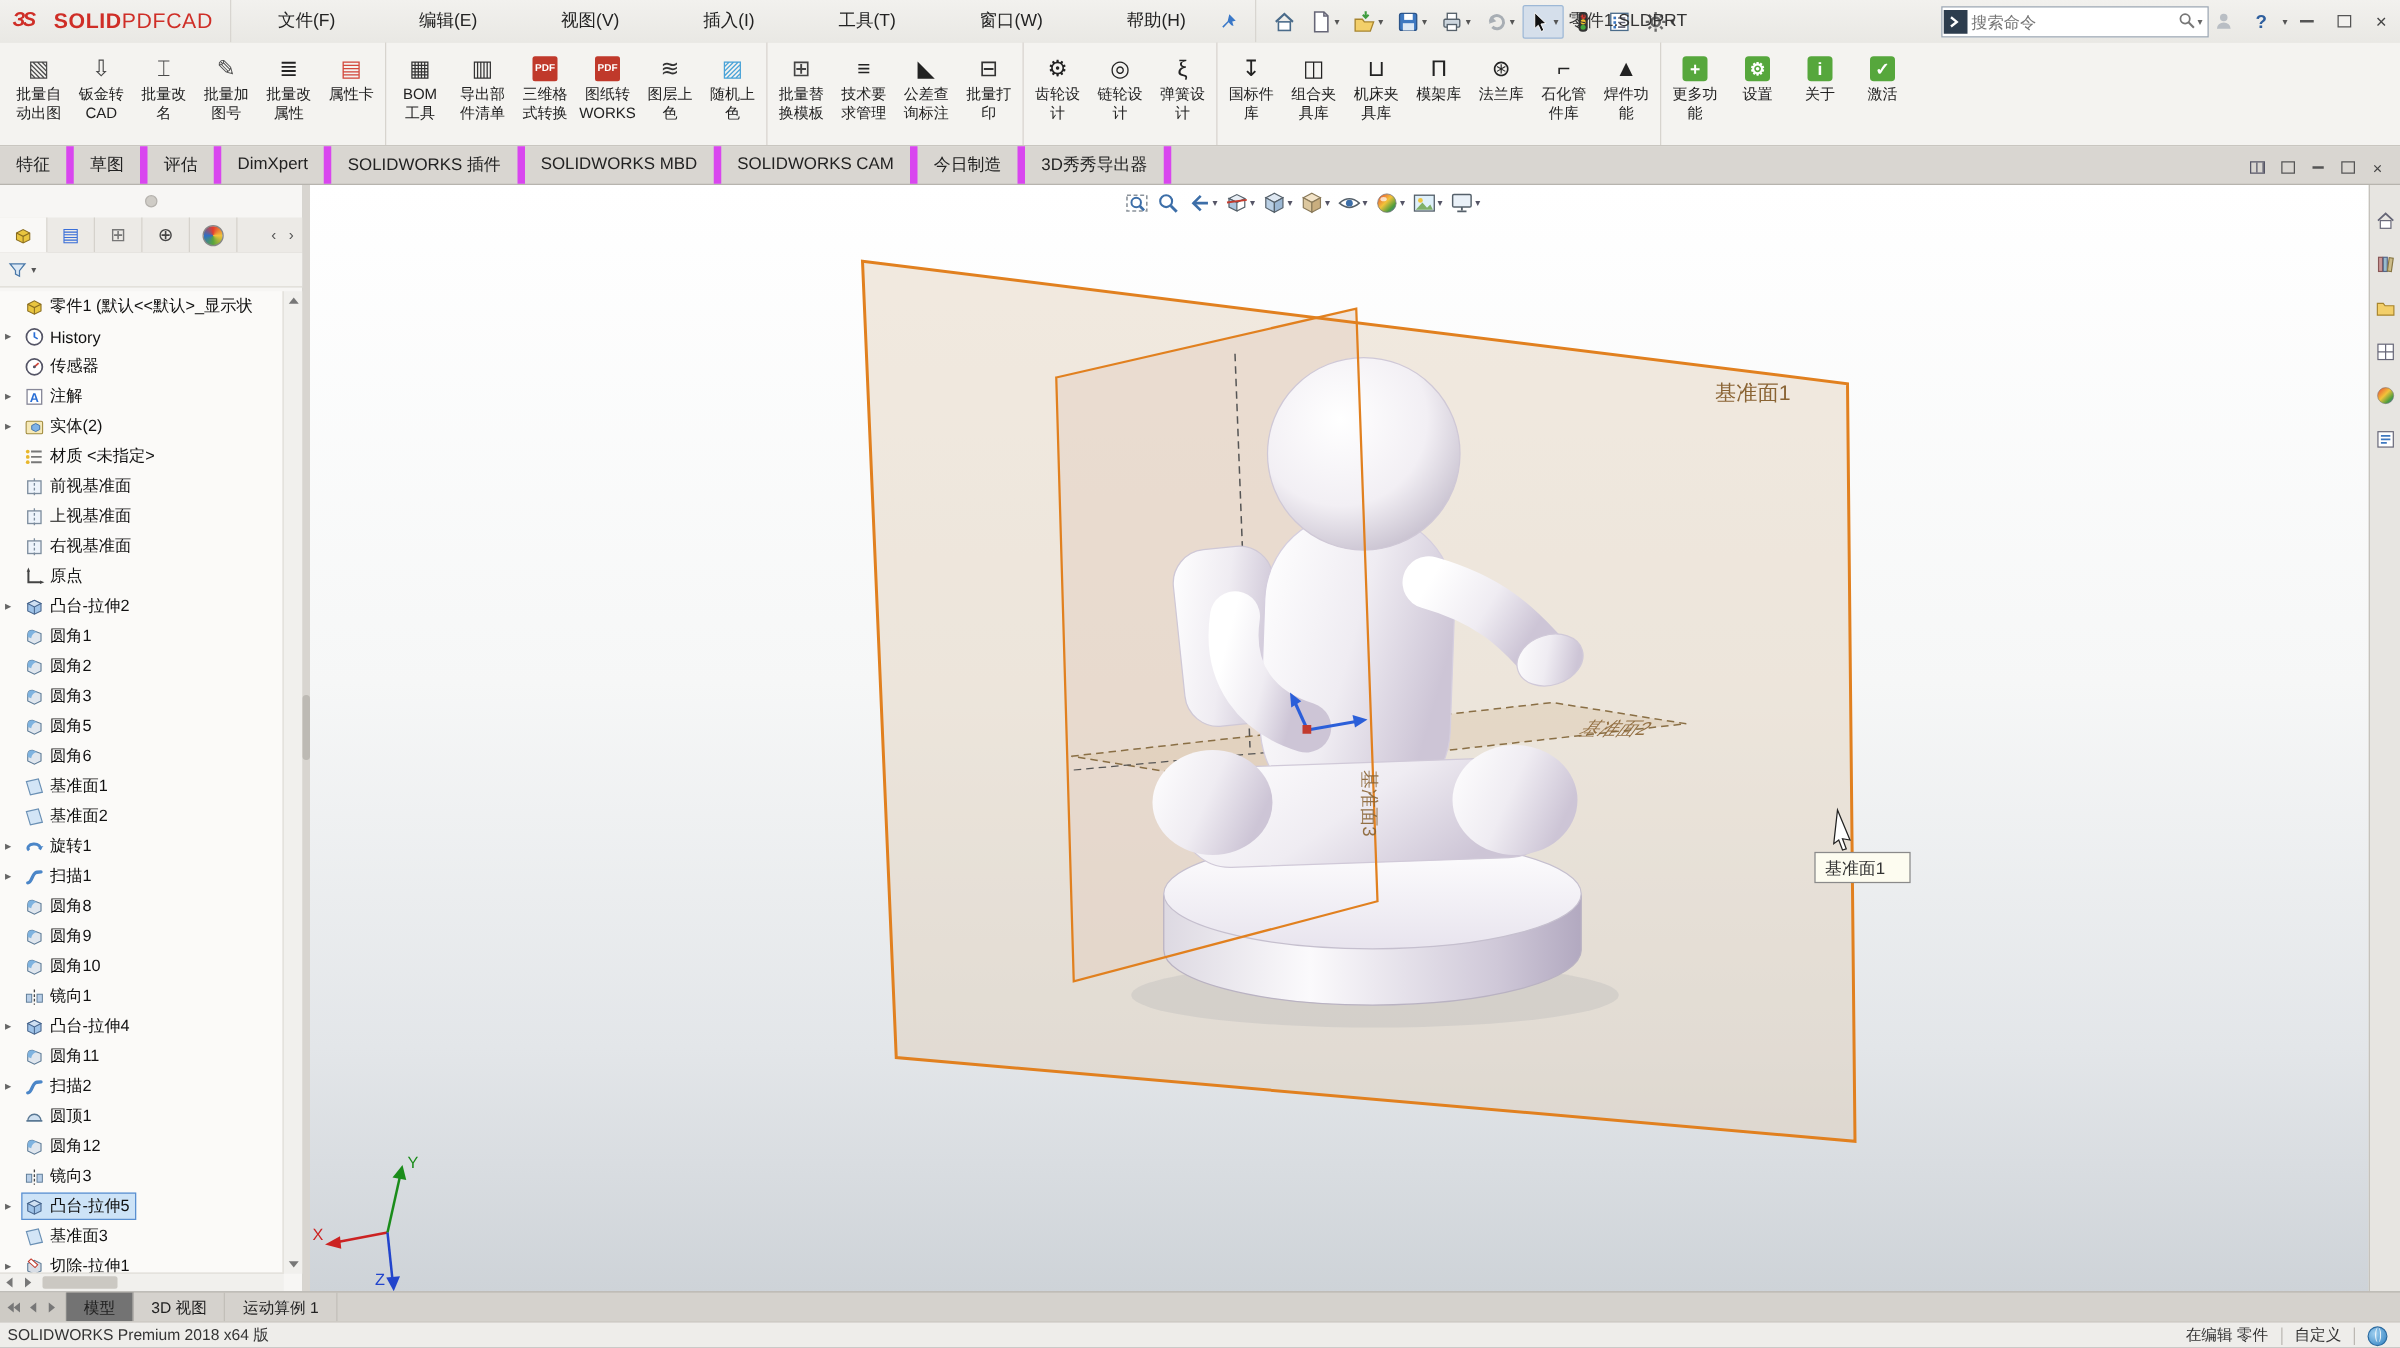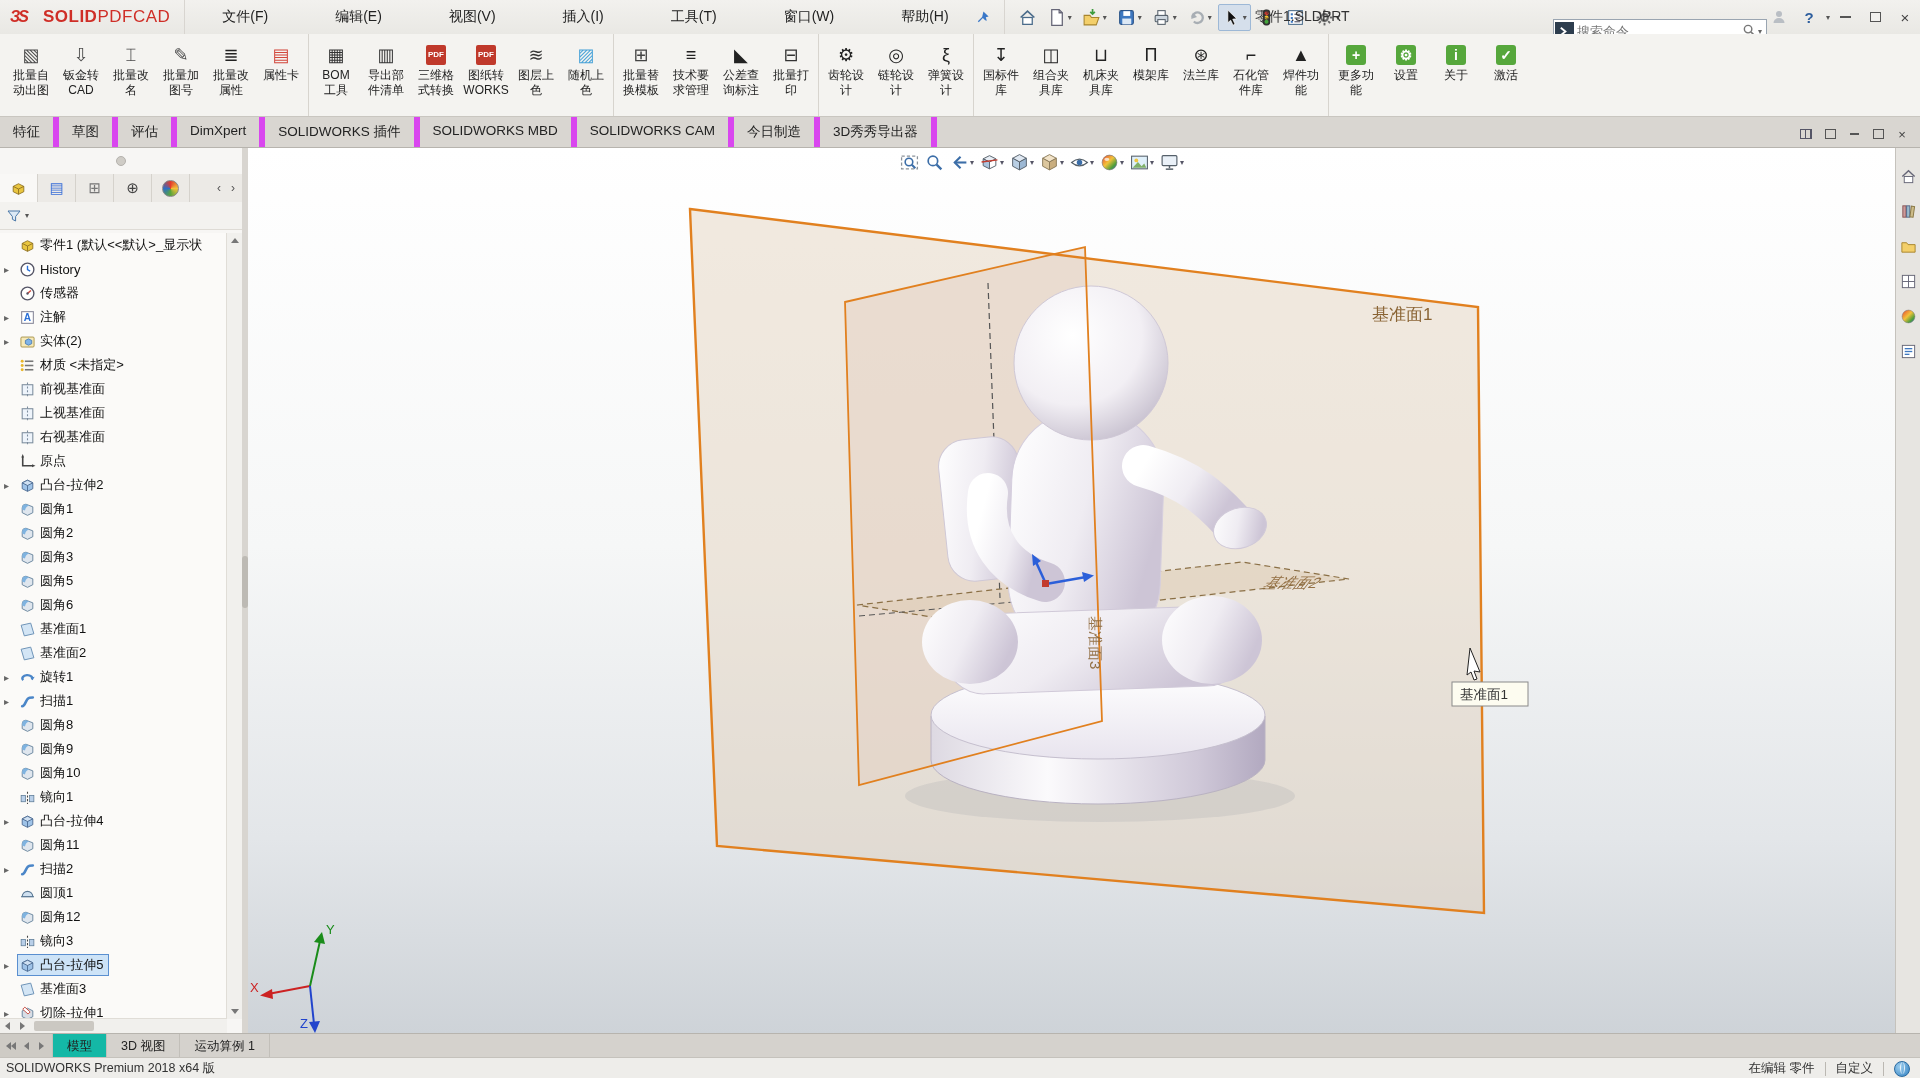--- a/index.html
+++ b/index.html
@@ -13,21 +13,21 @@
   .logotext b{font-weight:bold;}
   .menubar{display:flex;margin-left:24px;gap:41px;}
   .menuitem{padding:7px 13px;font-size:14px;color:#222;cursor:default;}
   .pinbtn{width:26px;height:26px;display:flex;align-items:center;justify-content:center;margin:0 8px;}
   .qtools{display:flex;align-items:center;border-left:1px solid #d8d5d0;padding-left:8px;height:100%;}
   .qbtn{display:flex;align-items:center;padding:3px 3px;margin:0 1px;border:1px solid transparent;border-radius:2px;}
   .qbtn.pressed{background:#d5dfeb;border-color:#9db8d6;}
   .qbtn svg{width:19px;height:19px;}
   .qcaret{font-size:8px;color:#555;margin-left:2px;}
   .doctitle{position:absolute;left:1255px;top:8px;font-size:14px;color:#333;}
-  .searchbox{position:absolute;left:1553px;top:19px;width:212px;height:23px;background:#fff;border:1px solid #9aa5b1;display:flex;align-items:center;}
+  .searchbox{position:absolute;left:1553px;top:5px;width:212px;height:23px;background:#fff;border:1px solid #9aa5b1;display:flex;align-items:center;}
   .sicon{width:19px;height:19px;background:#2d3d4e;margin:1px;display:flex;align-items:center;justify-content:center;}
   .sicon svg{width:13px;height:13px;}
   .searchbox input{flex:1;border:none;outline:none;font-size:13px;color:#555;min-width:10px;font-family:"Liberation Sans",sans-serif;background:transparent;}
   .mag svg{width:15px;height:15px;}
   .scaret{font-size:8px;color:#666;padding:0 4px 0 1px;}
   .winctl{position:absolute;right:0;top:0;height:34px;display:flex;align-items:center;}
   .wbtn{width:30px;height:28px;display:flex;align-items:center;justify-content:center;color:#444;}
   .shape-min{width:11px;height:2px;background:#555;}
   .shape-max{width:10px;height:9px;border:1.5px solid #555;}
   .shape-restore{width:9px;height:8px;border:1.5px solid #555;position:relative;background:#f2f1ee;}
@@ -91,21 +91,21 @@
   .hucaret{font-size:8px;color:#556;margin-left:1px;}
   
   .rstrip{position:absolute;right:0;top:148px;width:25px;height:885px;background:#e7e5e1;border-left:1px solid #c5c2bc;display:flex;flex-direction:column;align-items:center;padding-top:18px;gap:14px;box-sizing:border-box;}
   .tpbtn{width:21px;height:21px;display:flex;align-items:center;justify-content:center;}
   .tpbtn svg{width:17px;height:17px;}
   
   .btabs{position:absolute;left:0;right:0;top:1033px;height:24px;background:#d5d2cd;border-top:1px solid #b7b4ae;display:flex;align-items:stretch;font-size:12.5px;}
   .bnav{display:flex;align-items:center;padding:0 4px;gap:1px;border-right:1px solid #c2bfb9;background:#cecbc5;}
   .bnavbtn{width:14px;height:16px;display:flex;align-items:center;justify-content:center;color:#555;font-size:9px;}
   .btab{display:flex;align-items:center;padding:0 14px;border-right:1px solid #c2bfb9;color:#222;}
-  .btab.active{background:#14b8a6;}
+  .btab.active{background:#737373;}
   
   .statusbar{position:absolute;left:0;right:0;top:1057px;height:21px;background:#eeedea;border-top:1px solid #c5c2bc;display:flex;align-items:center;font-size:12.5px;color:#333;}
   .st-left{padding-left:6px;}
   .st-right{margin-left:auto;display:flex;align-items:center;height:100%;}
   .st-sep{width:1px;height:14px;background:#bbb8b2;margin:0 10px;}
   .globe{width:14px;height:14px;border-radius:50%;background:radial-gradient(circle at 35% 35%,#9fd0f0,#2f7fc0);border:1px solid #2a6aa0;margin-right:10px;position:relative;}
   .globe:before{content:"";position:absolute;left:5px;top:0;width:3px;height:12px;border-left:1px solid rgba(255,255,255,.8);border-right:1px solid rgba(255,255,255,.8);border-radius:50%;}
   .hidden-defs{position:absolute;width:0;height:0;overflow:hidden;}
 </style>
 </head>

